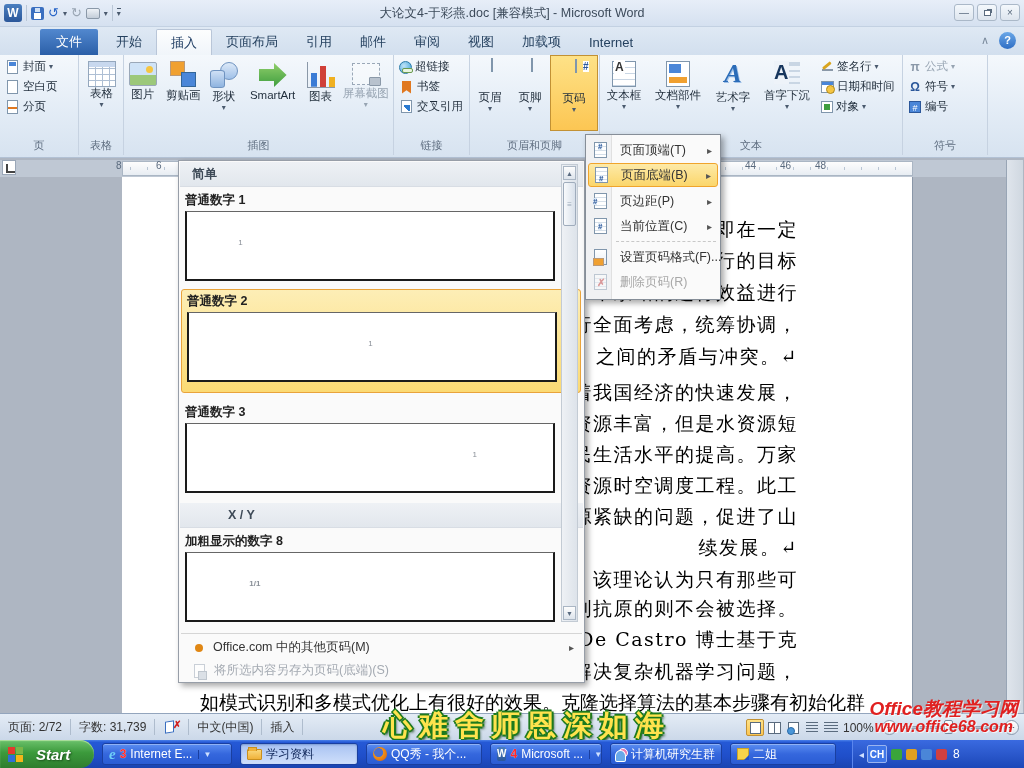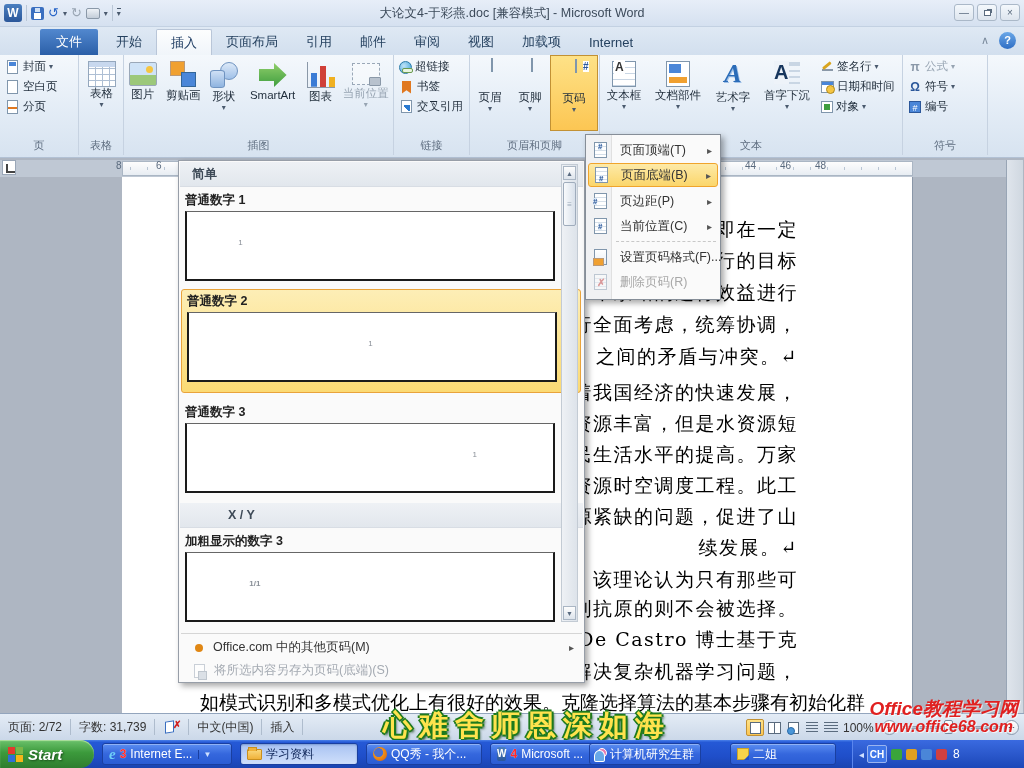--- a/index.html
+++ b/index.html
@@ -221,21 +221,21 @@
   .ztrack{position:absolute;left:901px;top:12px;width:100px;height:3px;background:#b9c4d2;border:1px solid #93a2b5;}
   .znotch{position:absolute;left:949px;top:9px;width:1px;height:9px;background:#8a99ac;}
   .zthumb{position:absolute;left:944px;top:6px;width:9px;height:14px;border-radius:2px;
     background:linear-gradient(#fdfdfd,#d8e0ea);border:1px solid #7a8a9e;}
 
   
   .taskbar{position:absolute;left:0;top:740px;width:1024px;height:28px;
     background:linear-gradient(#4a80ea 0,#2559d6 8%,#1f4ec9 60%,#1a44b0);z-index:70;}
   .startbtn{position:absolute;left:0;top:0;height:28px;width:94px;border-radius:0 14px 14px 0;
     background:linear-gradient(#6cc26c,#3c9a3c 45%,#2e7d2e);box-shadow:inset 0 1px 1px #b0e0a0;
-    display:flex;align-items:center;gap:5px;padding-left:8px;}
+    display:flex;align-items:center;gap:13px;padding-left:8px;}
   .sflag{width:15px;height:15px;display:grid;grid-template-columns:7px 7px;grid-template-rows:7px 7px;gap:1px;}
   .sflag i{display:block;}
   .stext{color:#fff;font-size:15px;font-weight:bold;font-style:italic;text-shadow:1px 1px 2px #1c4f1c;}
   .tbtn{position:absolute;top:3px;height:22px;border-radius:3px;display:flex;align-items:center;gap:4px;
     background:linear-gradient(#5b8ef2,#3567dd 50%,#2a5cd4);box-shadow:inset 0 1px 0 #8fb2f6;
     border:1px solid #1a3fa0;color:#fff;font-size:12px;padding:0 6px;white-space:nowrap;overflow:hidden;}
   .tbtn.pressed{background:linear-gradient(#a8c2f2,#cfdffb);box-shadow:inset 0 1px 2px #7a9ad0;color:#10275a;}
   .tbadge{color:#ff2a2a;font-weight:bold;font-size:12px;text-shadow:0 0 1px #fff;}
   .tbtn .grp{margin-left:2px;padding-left:4px;border-left:1px solid #1a3fa0;font-size:8px;color:#cfe0ff;}
   .ie-e{font-family:"Liberation Serif",serif;font-style:italic;font-weight:bold;color:#6fd0f8;font-size:15px;}
@@ -360,21 +360,21 @@
         <div class="bigbtn" style="width:64px;">
           <span class="bi bi-smart"></span>
           <span class="cap">SmartArt</span>
         </div>
         <div class="bigbtn" style="width:38px;">
           <span class="bi bi-chart"></span>
           <span class="cap">图表</span>
         </div>
         <div class="bigbtn" style="width:58px;">
           <span class="bi bi-shot"></span>
-          <span class="cap dis">当前位置</span>
+          <span class="cap dis">屏幕截图</span>
           <span class="da dis">▾</span>
         </div>
       </div>
       <div class="rlabel">插图</div>
     </div>
 
     <div class="rgroup" style="left:394px;width:76px;">
       <div class="srow">
         <span class="si si-link"></span>
         <span>超链接</span>
@@ -535,21 +535,21 @@
     <div class="gitem" style="top:240px;">
       <div class="glabel">普通数字 3</div>
       <div class="gprev">
         <span class="gmark" style="left:78%;">1</span>
       </div>
     </div>
     <div class="ghead" style="top:342px;padding-left:48px;">
       <span>X / Y</span>
     </div>
     <div class="gitem" style="top:369px;">
-      <div class="glabel">加粗显示的数字 3</div>
+      <div class="glabel">加粗显示的数字 8</div>
       <div class="gprev">
         <span class="gmark" style="left:17%;font-weight:bold;">1/1</span>
       </div>
     </div>
 
     <div class="gsbar">
       <div class="gsar" style="top:1px;">▲</div>
       <div class="gsth"></div>
       <div class="gsar" style="bottom:1px;">▼</div>
     </div>
@@ -662,21 +662,21 @@
     <div class="tbtn" style="left:366px;width:116px;">
       <span class="ffox"></span>
       <span>QQ秀 - 我个...</span>
     </div>
     <div class="tbtn" style="left:490px;width:112px;">
       <span class="wbox">W</span>
       <span class="tbadge">4</span>
       <span>Microsoft ...</span>
       <span class="grp">▼</span>
     </div>
-    <div class="tbtn" style="left:589px;width:112px;">
+    <div class="tbtn" style="left:610px;width:112px;">
       <span class="qqgrp"></span>
       <span>计算机研究生群</span>
     </div>
     <div class="tbtn" style="left:730px;width:106px;">
       <span class="note"></span>
       <span>二姐</span>
     </div>
 
     <div class="tray">
       <span class="trchev">◂</span>

